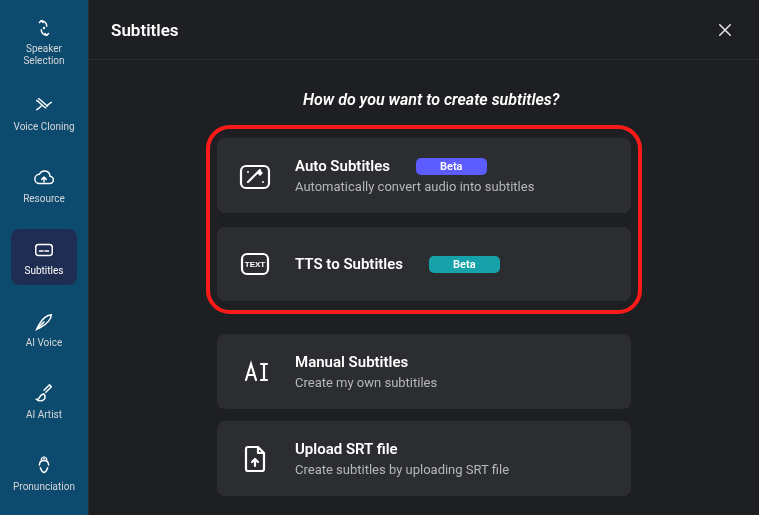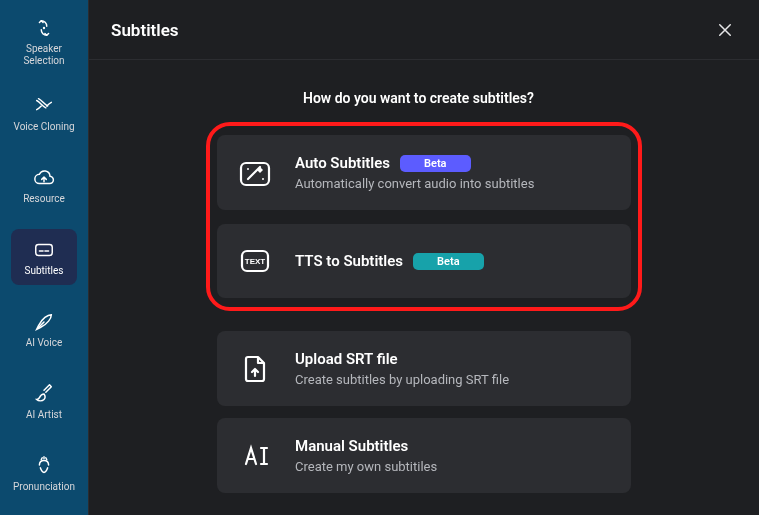--- a/index.html
+++ b/index.html
@@ -14,29 +14,29 @@
   .sidebar-label { color: #d7d7da; font-size: 10px; line-height: 12px; text-align: center; white-space: pre-line; }
   .sidebar-item.active .sidebar-label { color: #fff; }
 
   
   .main { flex: 1; display: flex; flex-direction: column; background: #1e1f22; border-left: 1px solid #2b2c30; }
   .header { height: 60px; display: flex; align-items: center; justify-content: space-between; padding: 0 20px 0 22px; border-bottom: 1px solid #2c2d31; }
   .header-title { color: #fff; font-size: 17px; font-weight: 600; }
   .close-btn { width: 28px; height: 28px; display: flex; align-items: center; justify-content: center; cursor: pointer; color: #e6e6e8; }
 
   .content { flex: 1; padding: 30px 0 0 0; display: flex; flex-direction: column; align-items: center; overflow: auto; }
-  .question { color: #fff; font-size: 14px; font-weight: 600; align-self: flex-start; margin-left: 214px; margin-bottom: 16px; }
+  .question { color: #fff; font-size: 16px; font-weight: 600; align-self: flex-start; margin-left: 214px; margin-bottom: 16px; font-style: italic; }
 
   .highlight-box { border: 4px solid #ff1a1a; border-radius: 24px; padding: 9px 7px; display: flex; flex-direction: column; gap: 14px; margin-bottom: 8px; }
 
   .option { width: 414px; background: #2c2d31; border-radius: 8px; display: flex; align-items: center; padding: 19px 20px; gap: 22px; cursor: pointer; }
   .option-standalone { margin-top: 12px; }
   .opt-icon { width: 36px; height: 36px; display: flex; align-items: flex-start; justify-content: center; color: #fff; flex-shrink: 0; }
   .opt-body { display: flex; flex-direction: column; gap: 4px; }
-  .opt-title-row { display: flex; align-items: center; gap: 10px; }
+  .opt-title-row { display: flex; align-items: center; gap: 26px; }
   .opt-title { color: #fff; font-size: 15px; font-weight: 600; }
   .opt-desc { color: #b5b7bc; font-size: 13px; }
   .badge { color: #fff; font-size: 11px; font-weight: 600; padding: 2px 24px; border-radius: 5px; }
   .badge-purple { background: #5c5cff; }
   .badge-teal { background: #17a2aa; }
 
   svg { display: block; }
 </style>
 </head>
 <body>
@@ -169,44 +169,44 @@
             <div class="opt-title-row">
               <span class="opt-title">TTS to Subtitles</span>
               <span class="badge badge-teal">Beta</span>
             </div>
           </div>
         </div>
       </div>
 
       <div class="option option-standalone">
         <span class="opt-icon">
+          <svg width="36" height="36" viewBox="0 0 36 36" fill="none" stroke="currentColor" stroke-width="2.2" stroke-linecap="round">
+            <path d="M9 26l5-16 5 16M11 21h6"></path>
+            <path d="M27 10v16M24 10h6M24 26h6"></path>
+          </svg>
+        </span>
+        <div class="opt-body">
+          <div class="opt-title-row">
+            <span class="opt-title">Manual Subtitles</span>
+          </div>
+          <span class="opt-desc">Create my own subtitiles</span>
+        </div>
+      </div>
+
+      <div class="option option-standalone">
+        <span class="opt-icon">
           <svg width="36" height="36" viewBox="0 0 36 36" fill="none" stroke="currentColor" stroke-width="2.2" stroke-linejoin="round">
             <path d="M11 6h10l6 6v16a2 2 0 0 1-2 2H11a2 2 0 0 1-2-2V8a2 2 0 0 1 2-2z"></path>
             <path d="M21 6v6h6"></path>
             <path d="M18 25v-7M15 21l3-3 3 3" stroke-linecap="round"></path>
           </svg>
         </span>
         <div class="opt-body">
           <div class="opt-title-row">
             <span class="opt-title">Upload SRT file</span>
           </div>
           <span class="opt-desc">Create subtitles by uploading SRT file</span>
         </div>
       </div>
 
-      <div class="option option-standalone">
-        <span class="opt-icon">
-          <svg width="36" height="36" viewBox="0 0 36 36" fill="none" stroke="currentColor" stroke-width="2.2" stroke-linecap="round">
-            <path d="M9 26l5-16 5 16M11 21h6"></path>
-            <path d="M27 10v16M24 10h6M24 26h6"></path>
-          </svg>
-        </span>
-        <div class="opt-body">
-          <div class="opt-title-row">
-            <span class="opt-title">Manual Subtitles</span>
-          </div>
-          <span class="opt-desc">Create my own subtitiles</span>
-        </div>
-      </div>
-
     </div>
   </div>
 </div>
 
 </body></html>

